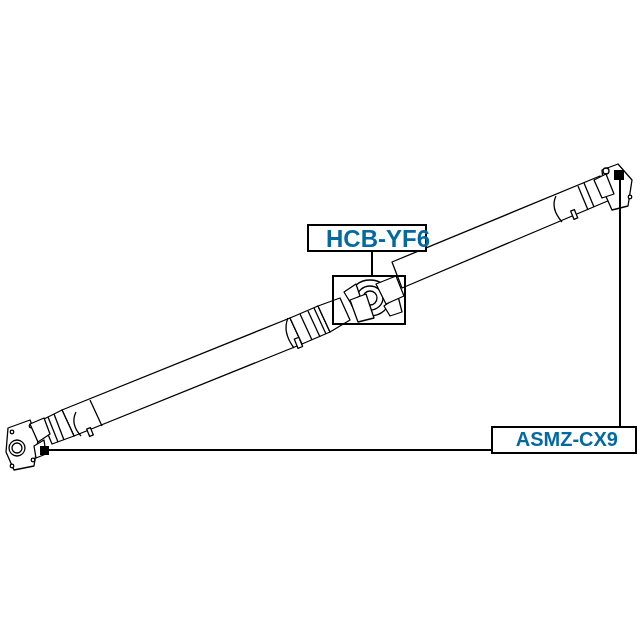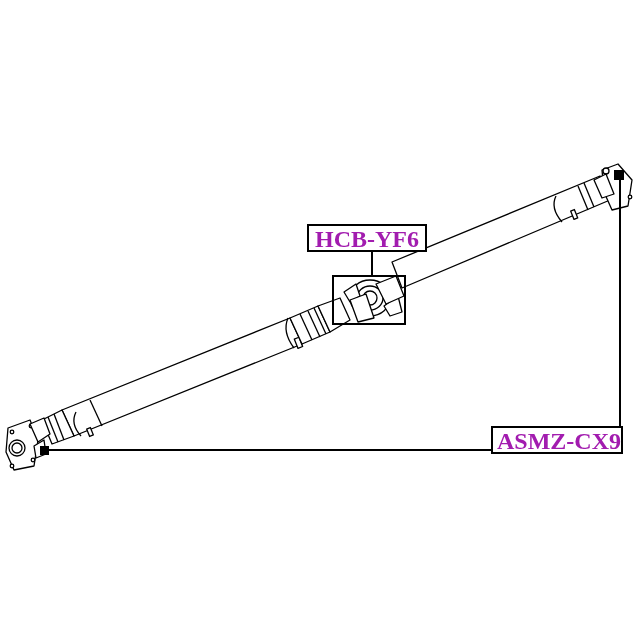--- a/index.html
+++ b/index.html
@@ -1,24 +1,24 @@
 <!DOCTYPE html>
 <html><head>
 <meta charset="utf-8">
 <style>
   html, body { margin: 0; padding: 0; background: #ffffff; }
   body { width: 640px; height: 640px; position: relative; overflow: hidden; font-family: "Liberation Sans", sans-serif; }
   #diagram { position: absolute; left: 0; top: 0; width: 640px; height: 640px; }
   .label-box {
     position: absolute; background: #fff; border: 2px solid #000;
-    font-family: Liberation Serif, serif; font-weight: bold; color: #a21caf;
-    line-height: 1; padding: 1px 4px; white-space: nowrap; box-sizing: border-box;
+    font-family: Liberation Sans, sans-serif; font-weight: bold; color: #0369a1;
+    line-height: 1; padding: 1px 17px; white-space: nowrap; box-sizing: border-box;
   }
   #label-hcb { left: 307px; top: 224px; width: 120px; height: 28px; font-size: 24px; text-align: center; }
-  #label-asmz { left: 491px; top: 426px; width: 132px; height: 28px; font-size: 24px; text-align: left; }
+  #label-asmz { left: 491px; top: 426px; width: 146px; height: 28px; font-size: 20px; text-align: right; }
 </style>
 </head>
 <body>
 
 <svg id="diagram" viewBox="0 0 640 640" xmlns="http://www.w3.org/2000/svg">
   <g fill="#fff" stroke="#000" stroke-width="1.3" stroke-linejoin="round">
 
     <g>
       <polygon points="62,410 290,318 302,344 74,436"></polygon>
       <line x1="90" y1="400" x2="102" y2="426"></line>

